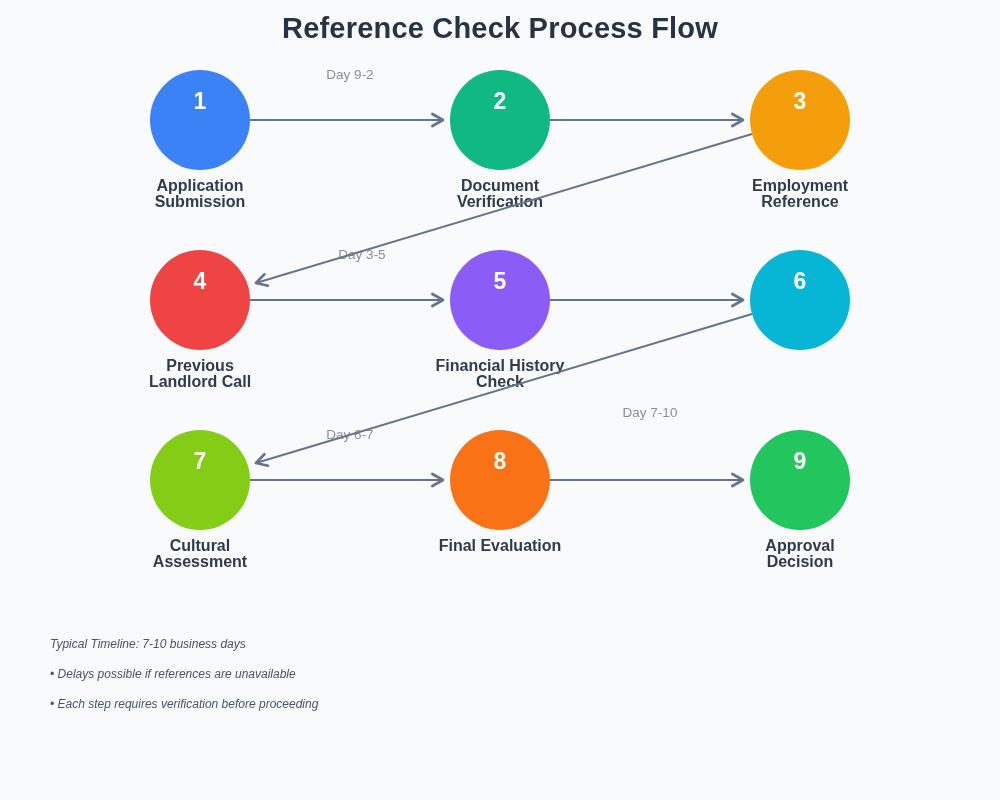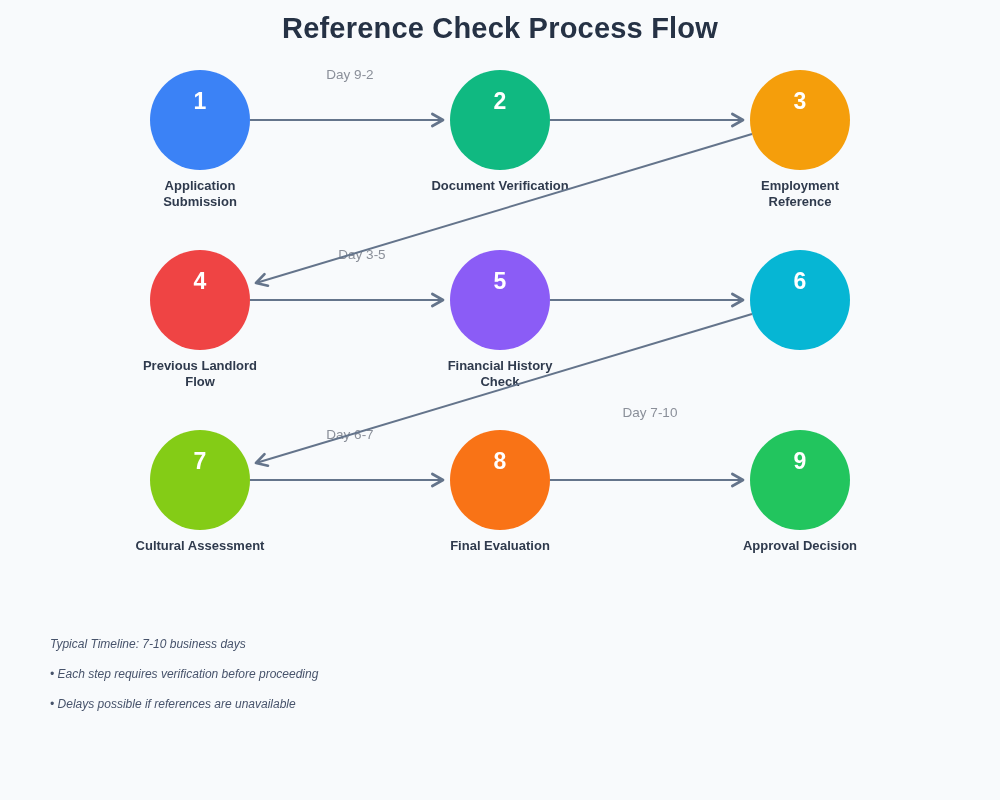--- a/index.html
+++ b/index.html
@@ -8,21 +8,21 @@
 
   .title{position:absolute;left:0;top:12px;width:1000px;text-align:center;
          font-size:29px;font-weight:bold;color:#263245;letter-spacing:.2px;}
 
   
   .node{position:absolute;width:100px;height:100px;}
   .circle{position:absolute;left:0;top:0;width:100px;height:100px;border-radius:50%;}
   .num{position:absolute;left:0;top:20px;width:100px;text-align:center;
        font-size:23px;font-weight:bold;color:#FFFFFF;line-height:1;}
   .lbl{position:absolute;left:-20px;top:108px;width:140px;text-align:center;
-       font-size:13px;font-weight:bold;color:#2F3A4D;line-height:16px;}
+       font-size:16px;font-weight:bold;color:#2F3A4D;line-height:16px;}
   
   .n1{left:150px;top:70px;}  .n2{left:450px;top:70px;}  .n3{left:750px;top:70px;}
   .n4{left:150px;top:250px;} .n5{left:450px;top:250px;} .n6{left:750px;top:250px;}
   .n7{left:150px;top:430px;} .n8{left:450px;top:430px;} .n9{left:750px;top:430px;}
 
   
   .daylbl{position:absolute;transform:translateX(-50%);font-size:13.5px;color:#8A8F99;white-space:nowrap;}
   .el1{left:350px;top:67px;} .el2{left:362px;top:247px;}
   .el3{left:350px;top:427px;} .el4{left:650px;top:405px;}
 
@@ -51,21 +51,21 @@
     <div class="lbl">Document Verification</div>
   </div>
   <div class="node n3">
     <div class="circle" style="background: rgb(245, 158, 11);"></div>
     <div class="num">3</div>
     <div class="lbl">Employment Reference</div>
   </div>
   <div class="node n4">
     <div class="circle" style="background: rgb(239, 68, 68);"></div>
     <div class="num">4</div>
-    <div class="lbl">Previous Landlord Flow</div>
+    <div class="lbl">Previous Landlord Call</div>
   </div>
   <div class="node n5">
     <div class="circle" style="background: rgb(139, 92, 246);"></div>
     <div class="num">5</div>
     <div class="lbl">Financial History Check</div>
   </div>
   <div class="node n6">
     <div class="circle" style="background: rgb(6, 182, 212);"></div>
     <div class="num">6</div>
   </div>
@@ -103,17 +103,17 @@
       <line x1="250" y1="300" x2="443" y2="300" marker-end="url(#arrowhead)"></line>
       <line x1="550" y1="300" x2="743" y2="300" marker-end="url(#arrowhead)"></line>
       <line x1="752" y1="314" x2="256" y2="463" marker-end="url(#arrowhead)"></line>
       <line x1="250" y1="480" x2="443" y2="480" marker-end="url(#arrowhead)"></line>
       <line x1="550" y1="480" x2="743" y2="480" marker-end="url(#arrowhead)"></line>
     </g>
   </svg>
 
   <div class="notes">
     <div class="line">Typical Timeline: 7-10 business days</div>
+    <div class="line">• Delays possible if references are unavailable</div>
     <div class="line">• Each step requires verification before proceeding</div>
-    <div class="line">• Delays possible if references are unavailable</div>
   </div>
 
 </div>
 
 </body></html>

